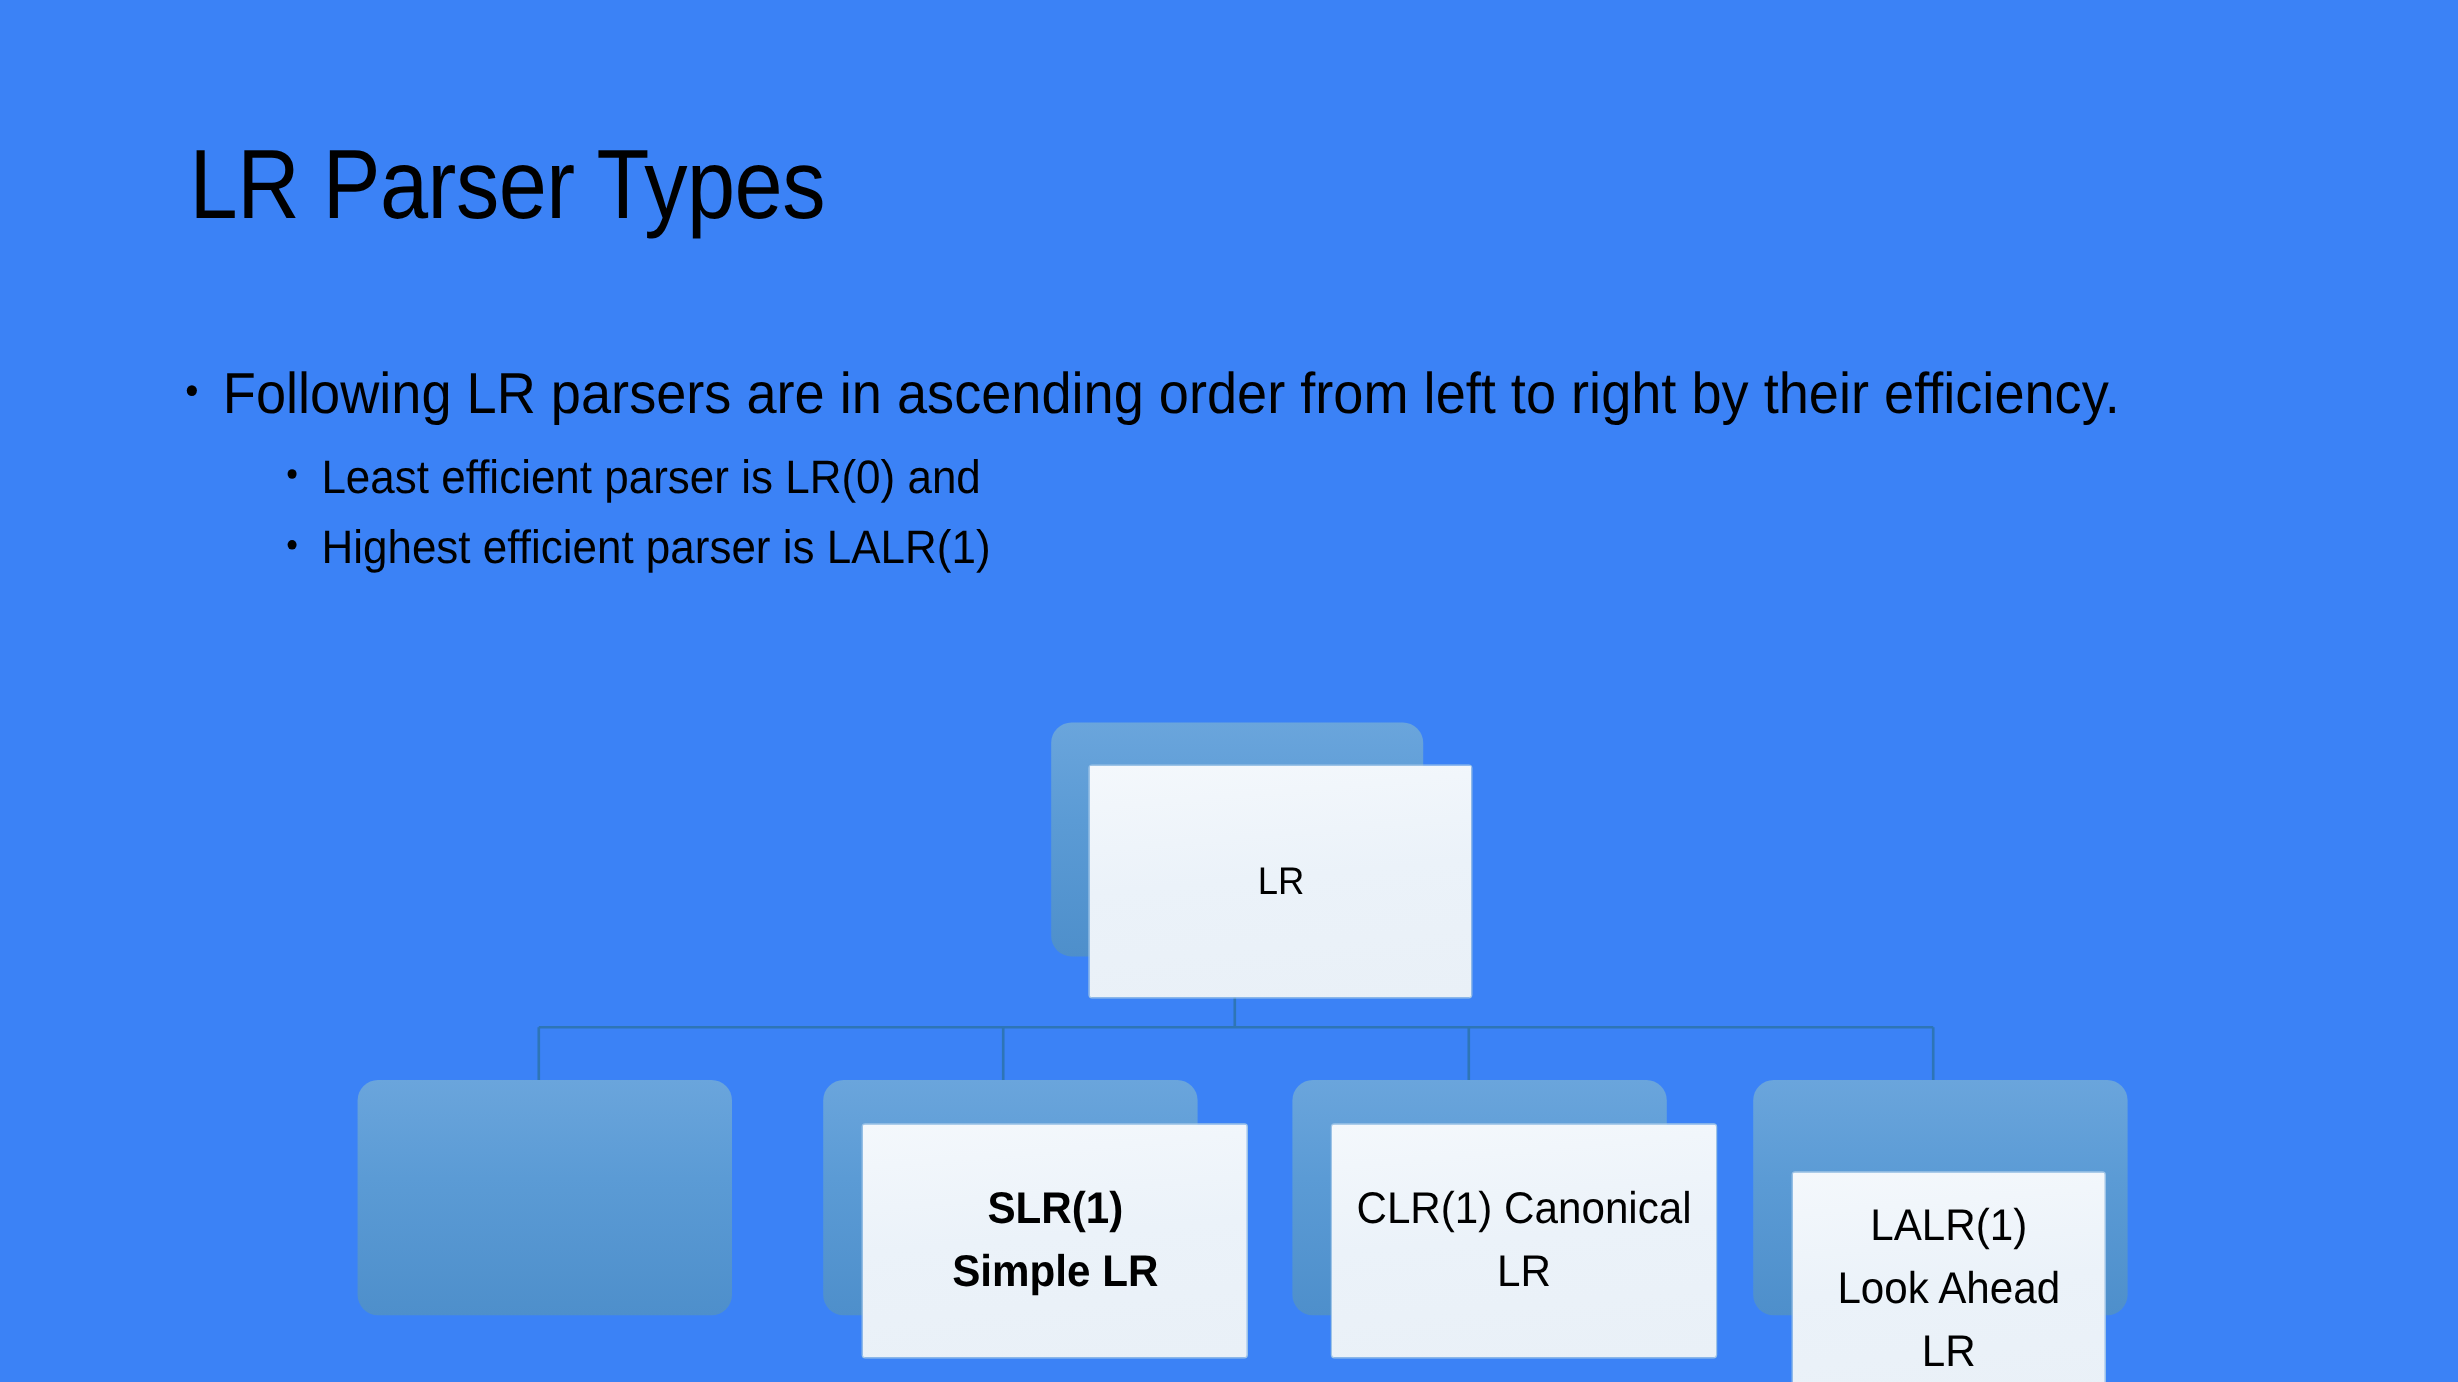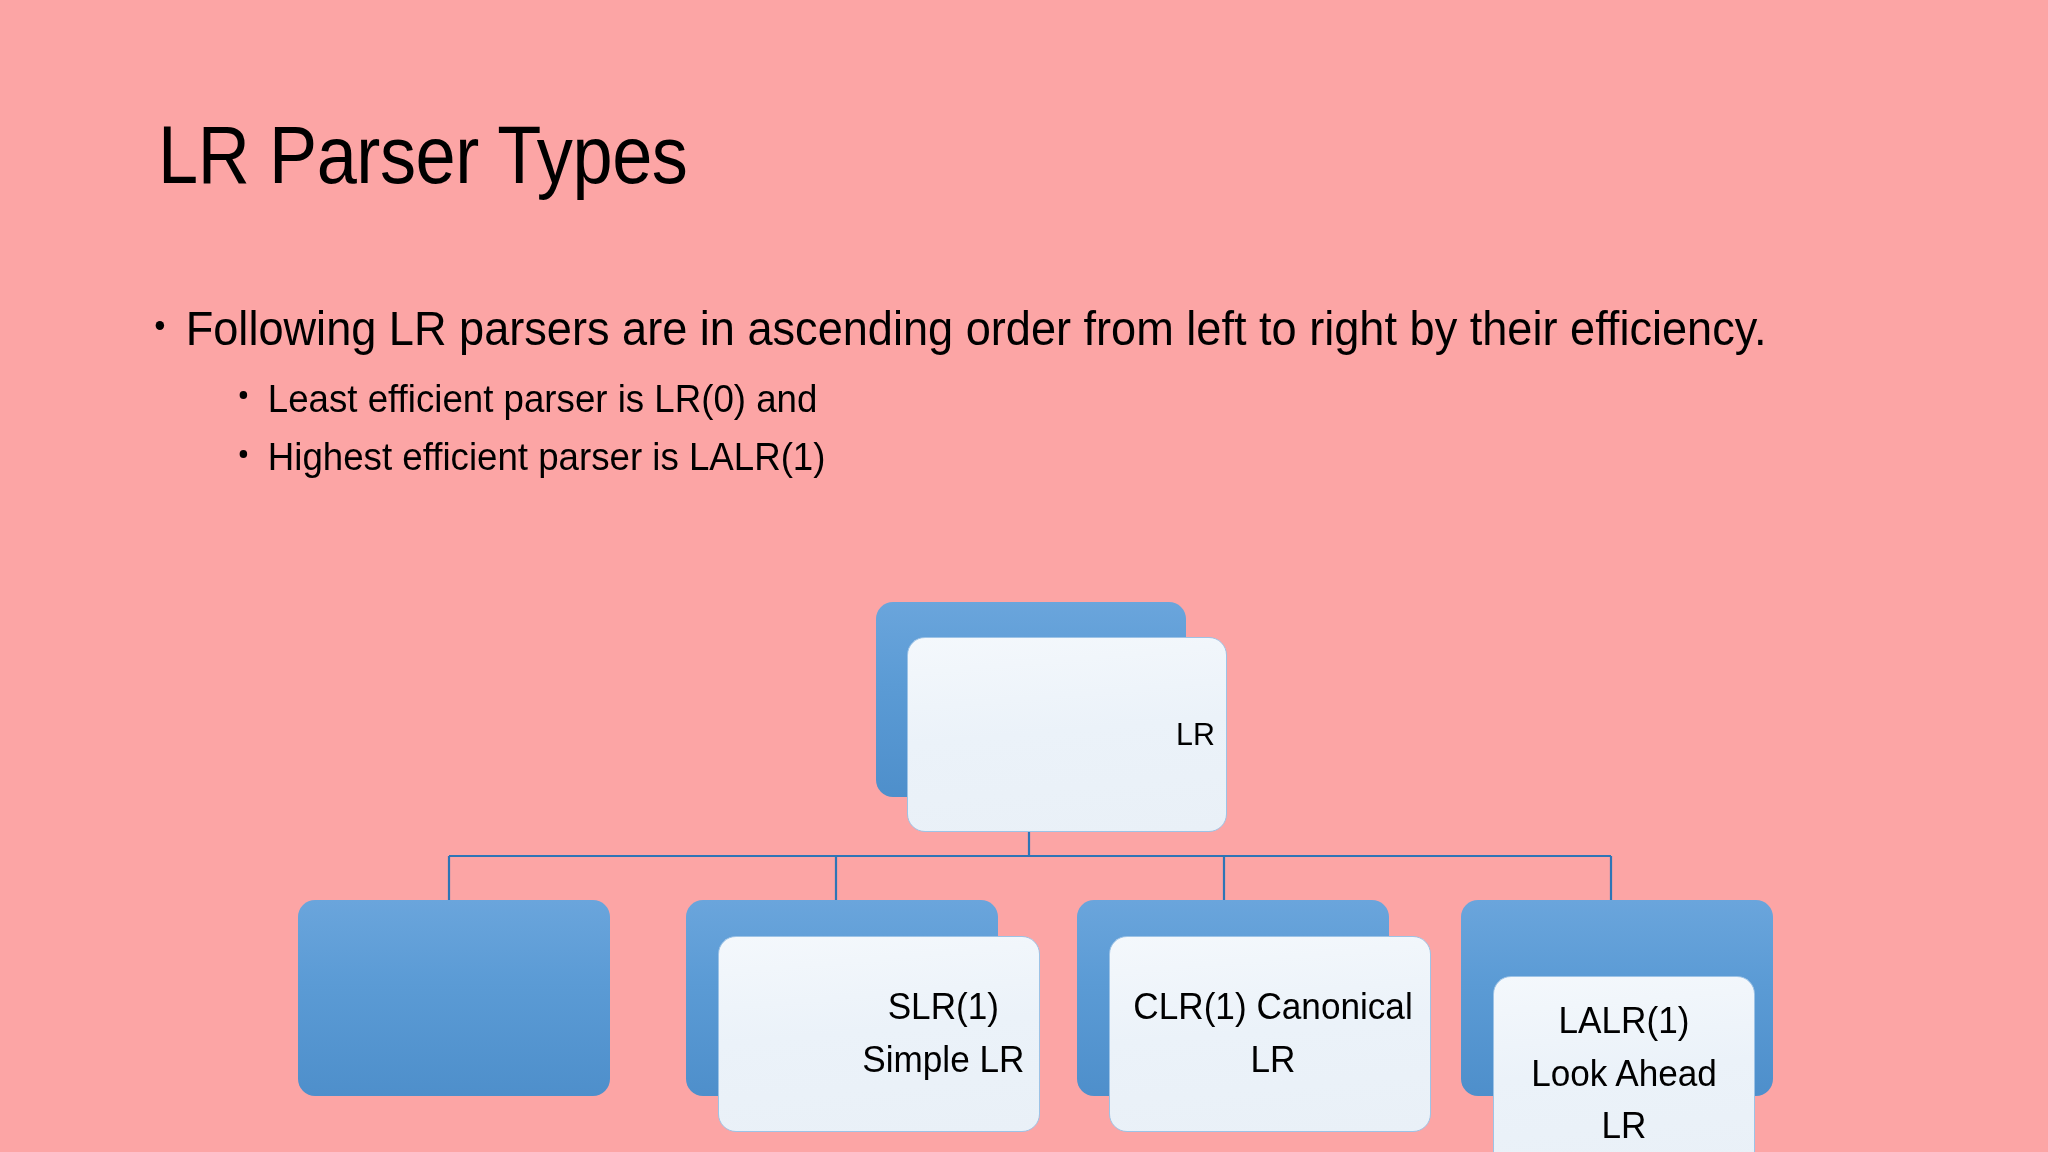--- a/index.html
+++ b/index.html
@@ -8,21 +8,21 @@
     padding: 0;
     background: #ffffff;
   }
   body {
     font-family: "DejaVu Sans", sans-serif;
   }
   #slide {
     position: relative;
     width: 2048px;
     height: 1152px;
-    background: #fca5a5;
+    background: #3b82f6;
     overflow: hidden;
   }
 
   
   #slide-title {
     position: absolute;
     left: 158px;
     top: 112px;
     width: 1700px;
     font-family: "Liberation Sans", sans-serif;
@@ -113,27 +113,27 @@
   }
   .node-shadow {
     position: absolute;
     left: 0;
     top: 0;
     border-radius: 17px;
     background: linear-gradient(180deg, #6AA5DC 0%, #5B9BD5 42%, #4E8FCB 100%);
   }
   .node-face {
     position: absolute;
-    border-radius: 18px;
+    border-radius: 3px;
     background: linear-gradient(175deg, #F4F8FC 0%, #EBF2F9 48%, #E9F0F7 100%);
     border: 1.4px solid #9DC3E6;
     box-sizing: border-box;
     display: flex;
     align-items: center;
-    justify-content: flex-end;
+    justify-content: center;
   }
   .node-label {
     font-family: "Liberation Sans", sans-serif;
     color: #000000;
     text-align: center;
     line-height: 1.42;
     padding: 0 10px;
     transform: scaleX(0.95);
   }
   .node-root .node-label { font-size: 32px; }
@@ -192,21 +192,21 @@
         </div>
       </div>
     </div>
 
     <div class="node node-child" style="left:298px; top:900px; width:355px; height:235px;">
       <div class="node-shadow" style="width:312px; height:196px;"></div>
     </div>
 
     <div class="node node-child" style="left:686px; top:900px; width:355px; height:235px;">
       <div class="node-shadow" style="width:312px; height:196px;"></div>
-      <div class="node-face" style="left:32px; top:36px; width:322px; height:196px;">
+      <div class="node-face" style="left:32px; top:36px; width:322px; height:196px;font-weight:bold;">
         <div class="node-label">
           <span class="ln">SLR(1)</span>
           <span class="ln">Simple LR</span>
         </div>
       </div>
     </div>
 
     <div class="node node-child" style="left:1077px; top:900px; width:355px; height:235px;">
       <div class="node-shadow" style="width:312px; height:196px;"></div>
       <div class="node-face" style="left:32px; top:36px; width:322px; height:196px;">

